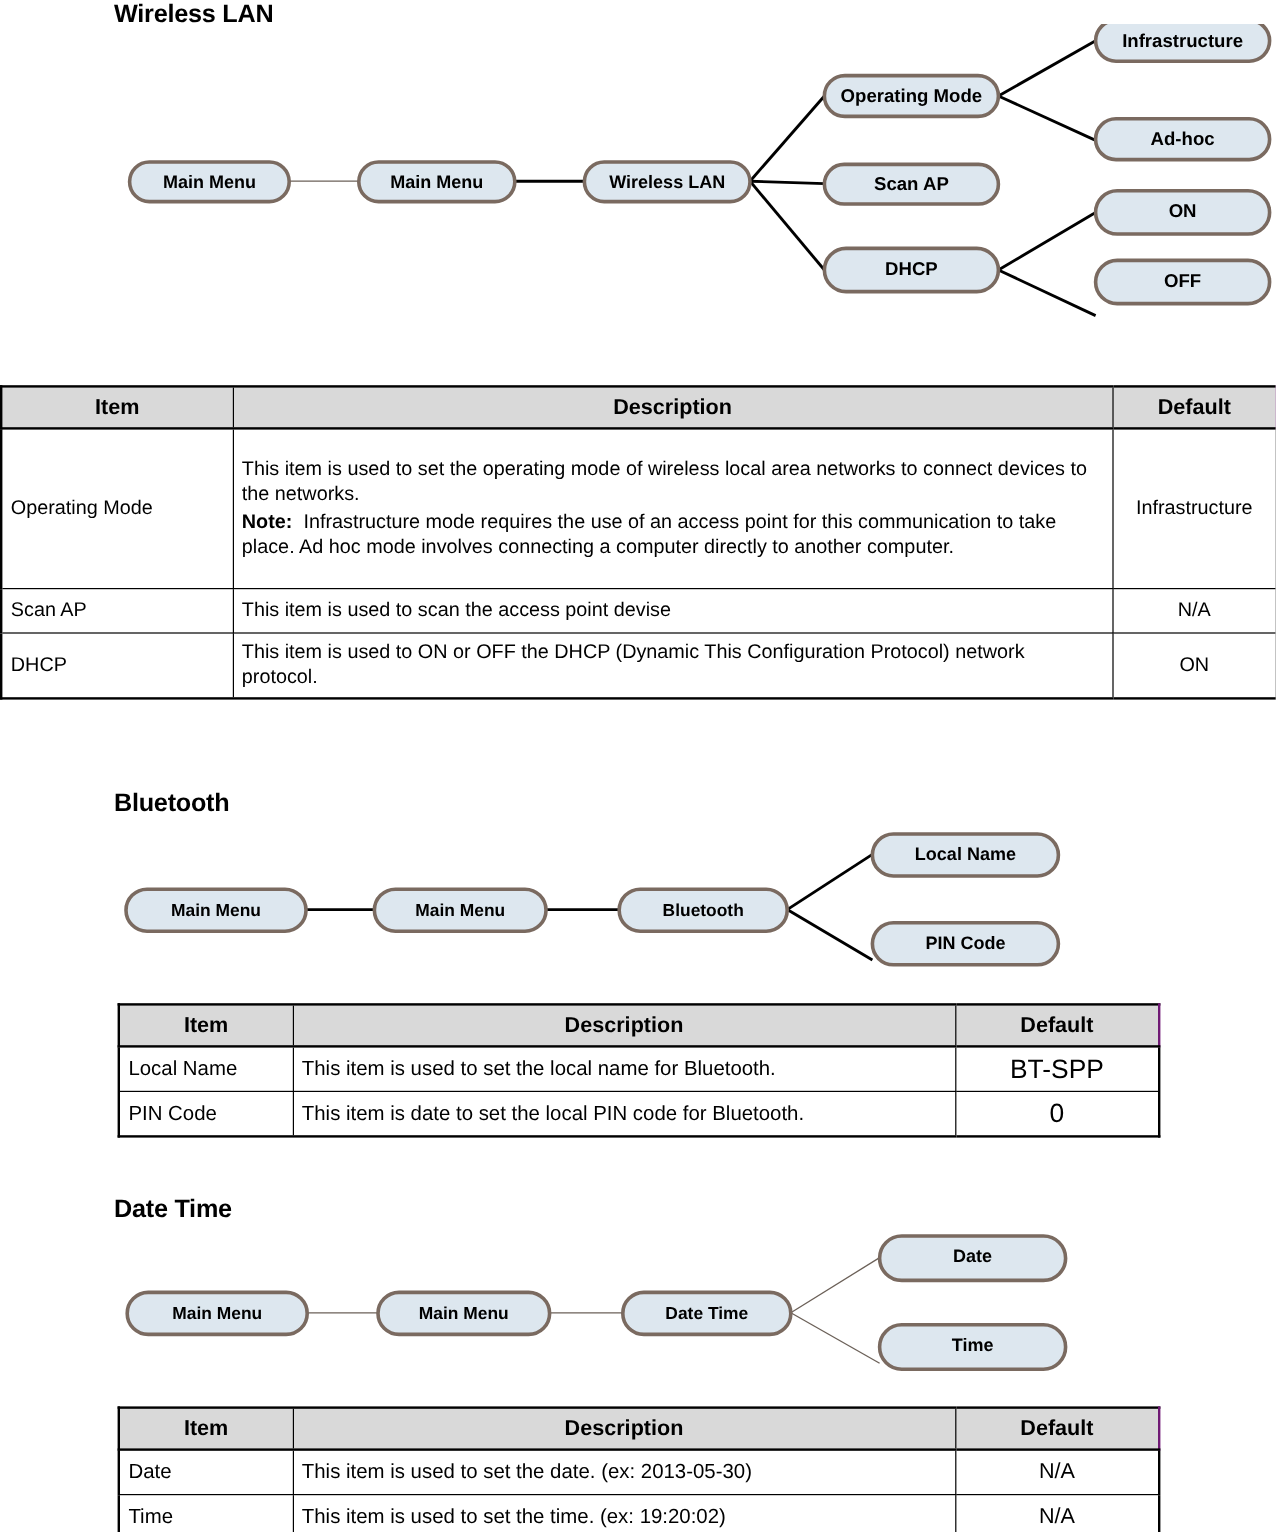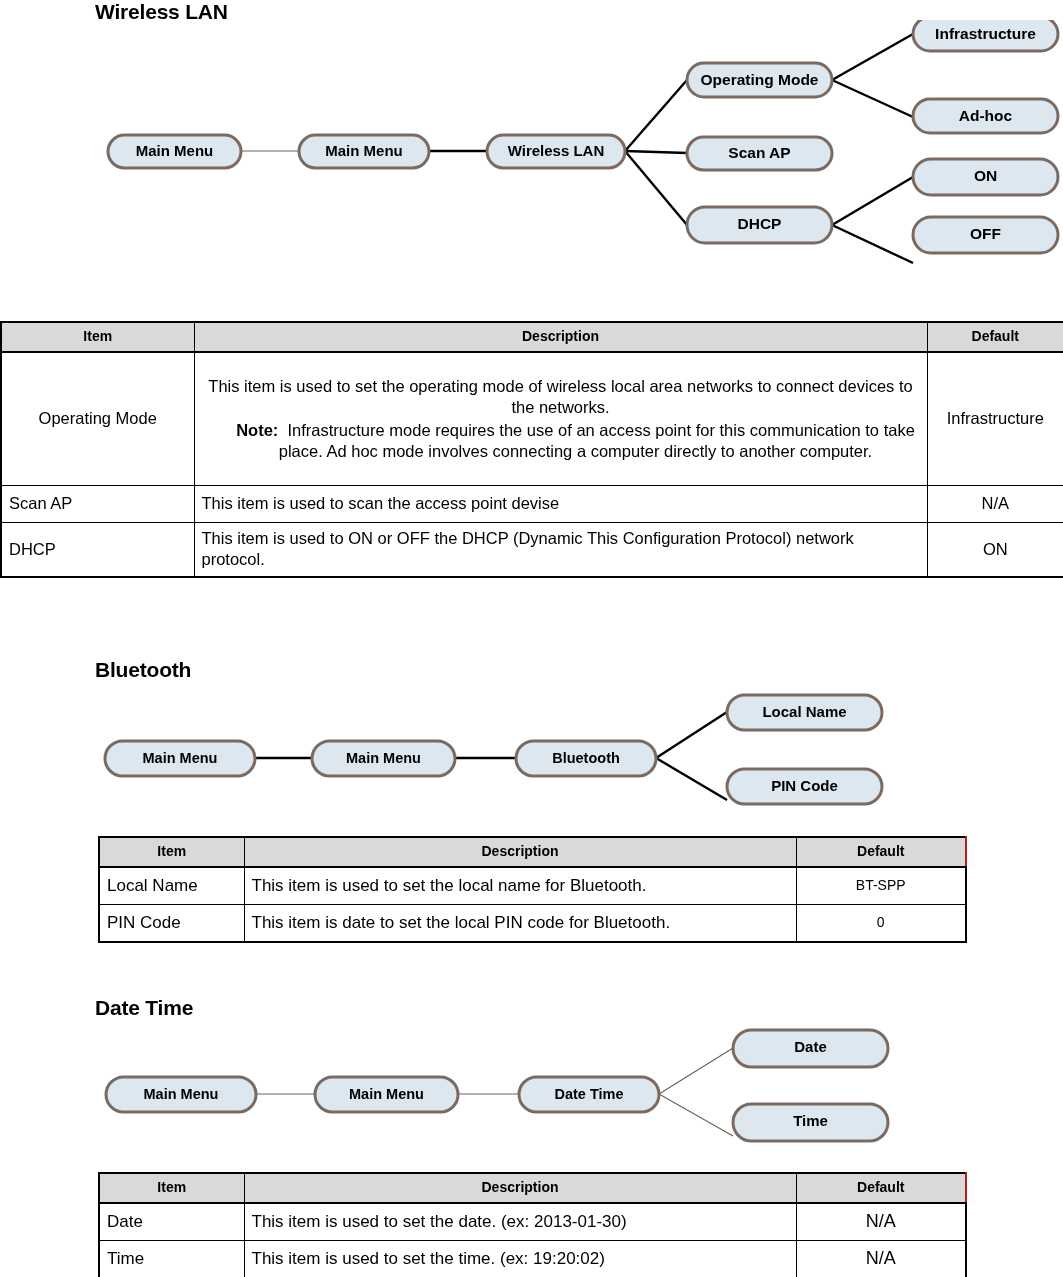--- a/index.html
+++ b/index.html
@@ -70,56 +70,56 @@
     padding: 3px 7px;
     font-family: "Liberation Sans", sans-serif;
     font-size: 16.5px;
     line-height: 1.27;
     color: #000;
   }
   table.spec thead th {
     background: #d9d9d9;
     text-align: center;
     font-weight: bold;
-    font-size: 14px;
+    font-size: 18px;
     padding: 5px 4px;
     border-bottom: 2px solid #000;
   }
   table.spec thead tr th:first-child { border-left: 2px solid #000; }
-  table.spec thead tr th:last-child  { border-right: 2px solid #b91c1c; }
+  table.spec thead tr th:last-child  { border-right: 2px solid #701a75; }
   table.spec thead tr th             { border-top: 2px solid #000; }
   table.spec tbody tr td:first-child { border-left: 2px solid #000; }
   table.spec tbody tr td:last-child  { border-right: 2px solid #000; }
   table.spec tbody tr:last-child td  { border-bottom: 2px solid #000; }
 
   .cell-item { text-align: left; }
   .cell-desc { text-align: left; }
   .cell-default { text-align: center; }
 
   .desc-p { margin: 0 0 2px 0; }
-  .desc-p:last-child { margin-bottom: 0; margin-left: 30px; }
+  .desc-p:last-child { margin-bottom: 0; }
   .note-label { font-weight: bold; }
 
   
   #table-wlan { left: 0px; top: 321px; width: 1063px; }
   #table-wlan col.c-item    { width: 193px; }
   #table-wlan col.c-desc    { width: 733px; }
   #table-wlan col.c-default { width: 137px; }
   #table-wlan tbody td { font-size: 16.5px; }
-  #table-wlan .row-opmode td { height: 126px; text-align: center; }
+  #table-wlan .row-opmode td { height: 126px; }
   #table-wlan .row-scanap td { height: 30px; }
   #table-wlan .row-dhcp td   { height: 47px; }
 
   
   #table-bt { left: 98px; top: 836px; width: 867px; }
   #table-bt col.c-item    { width: 145px; }
   #table-bt col.c-desc    { width: 552px; }
   #table-bt col.c-default { width: 170px; }
   #table-bt tbody td { height: 30px; font-size: 17px; }
-  #table-bt .cell-default { font-size: 14px; }
+  #table-bt .cell-default { font-size: 22px; }
 
   
   #table-dt { left: 98px; top: 1172px; width: 867px; }
   #table-dt col.c-item    { width: 145px; }
   #table-dt col.c-desc    { width: 552px; }
   #table-dt col.c-default { width: 170px; }
   #table-dt tbody td { height: 30px; font-size: 17px; }
   #table-dt .cell-default { font-size: 18px; }
 </style>
 </head>
@@ -321,21 +321,21 @@
   <thead>
     <tr>
       <th>Item</th>
       <th>Description</th>
       <th>Default</th>
     </tr>
   </thead>
   <tbody>
     <tr>
       <td class="cell-item">Date</td>
-      <td class="cell-desc">This item is used to set the date. (ex: 2013-01-30)</td>
+      <td class="cell-desc">This item is used to set the date. (ex: 2013-05-30)</td>
       <td class="cell-default">N/A</td>
     </tr>
     <tr>
       <td class="cell-item">Time</td>
       <td class="cell-desc">This item is used to set the time. (ex: 19:20:02)</td>
       <td class="cell-default">N/A</td>
     </tr>
   </tbody>
 </table>
 

